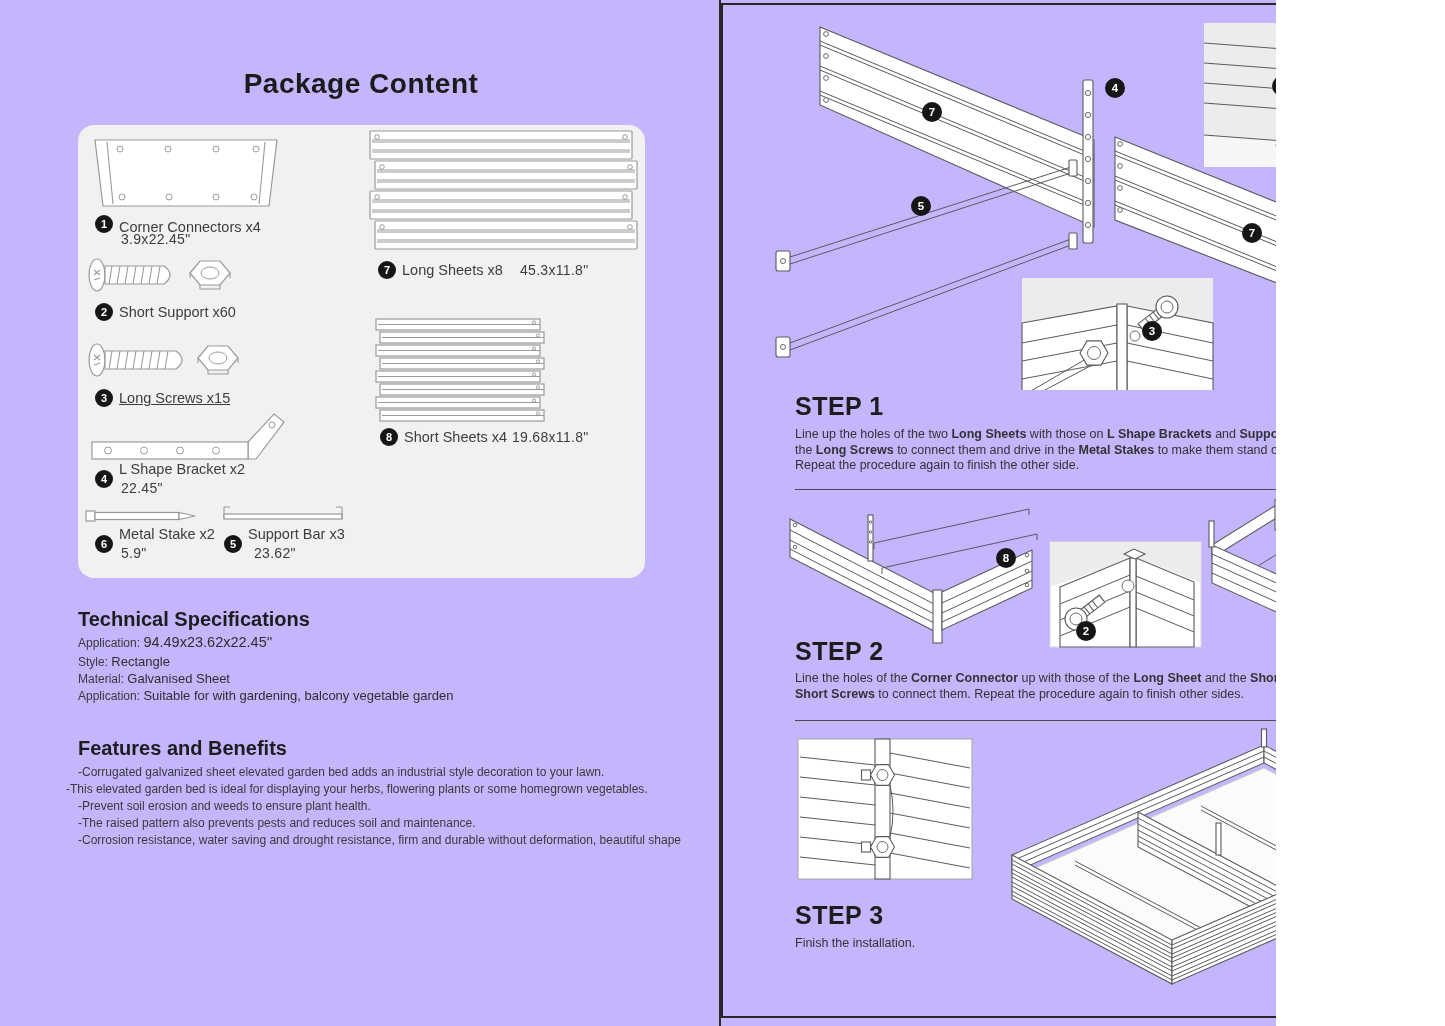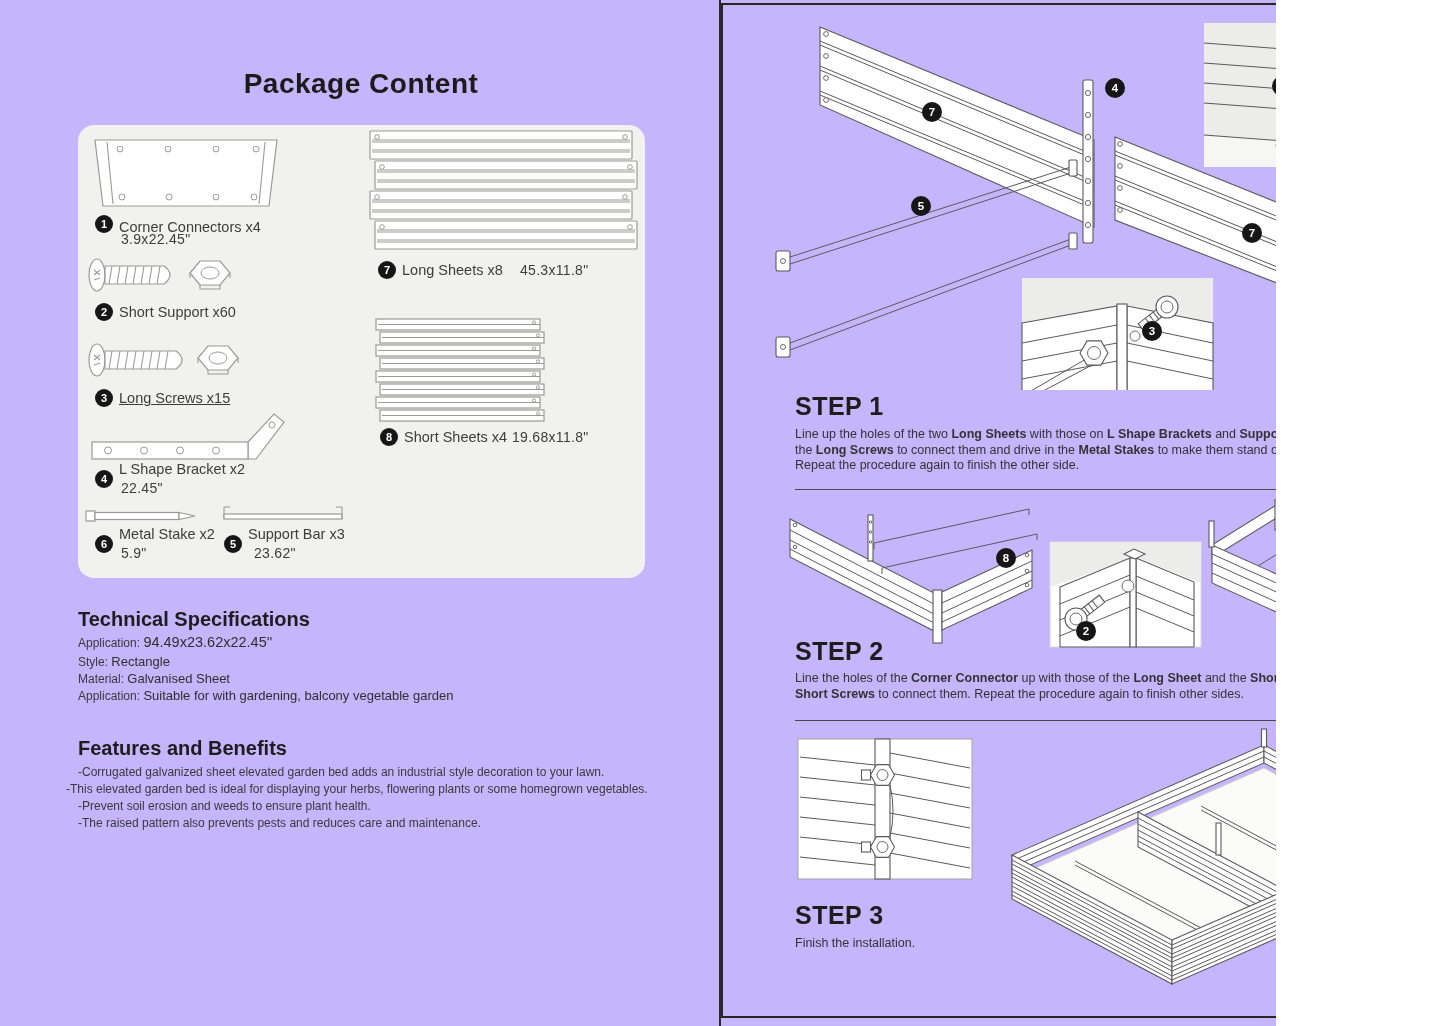--- a/index.html
+++ b/index.html
@@ -234,21 +234,22 @@
     <span>Material: </span><span class="val">Galvanised Sheet</span>
   </div>
   <div class="abs spec-row" style="left:78px;top:688px;">
     <span>Application: </span><span class="val">Suitable for with gardening, balcony vegetable garden</span>
   </div>
 
   <div class="abs sec-heading" style="left:78px;top:737px;">Features and Benefits</div>
   <div class="abs feature-line" style="left:78px;top:765px;">-Corrugated galvanized sheet elevated garden bed adds an industrial style decoration to your lawn.</div>
   <div class="abs feature-line" style="left:66px;top:782px;">-This elevated garden bed is ideal for displaying your herbs, flowering plants or some homegrown vegetables.</div>
   <div class="abs feature-line" style="left:78px;top:799px;">-Prevent soil erosion and weeds to ensure plant health.</div>
-  <div class="abs feature-line" style="left:78px;top:816px;">-The raised pattern also prevents pests and reduces care and maintenance.</div>
+  <div class="abs feature-line" style="left:78px;top:816px;">-The raised pattern also prevents pests and reduces soil and maintenance.</div>
+  <div class="abs feature-line" style="left:78px;top:833px;">-Corrosion resistance, water saving and drought resistance, firm and durable without deformation, beautiful shape</div>
 
   <div class="abs" id="divider"></div>
   <div class="abs" id="right-frame"></div>
 
   <svg class="abs" style="left:724px;top:5px;" width="712" height="385" viewBox="0 0 712 385">
 
     <polygon class="st" points="96,22 370,135 370,222 96,100"></polygon>
     <line class="stl" x1="96" y1="36" x2="370" y2="150"></line>
       <line class="stl" x1="96" y1="40" x2="370" y2="154"></line>
     <line class="stl" x1="96" y1="61" x2="370" y2="176"></line>

